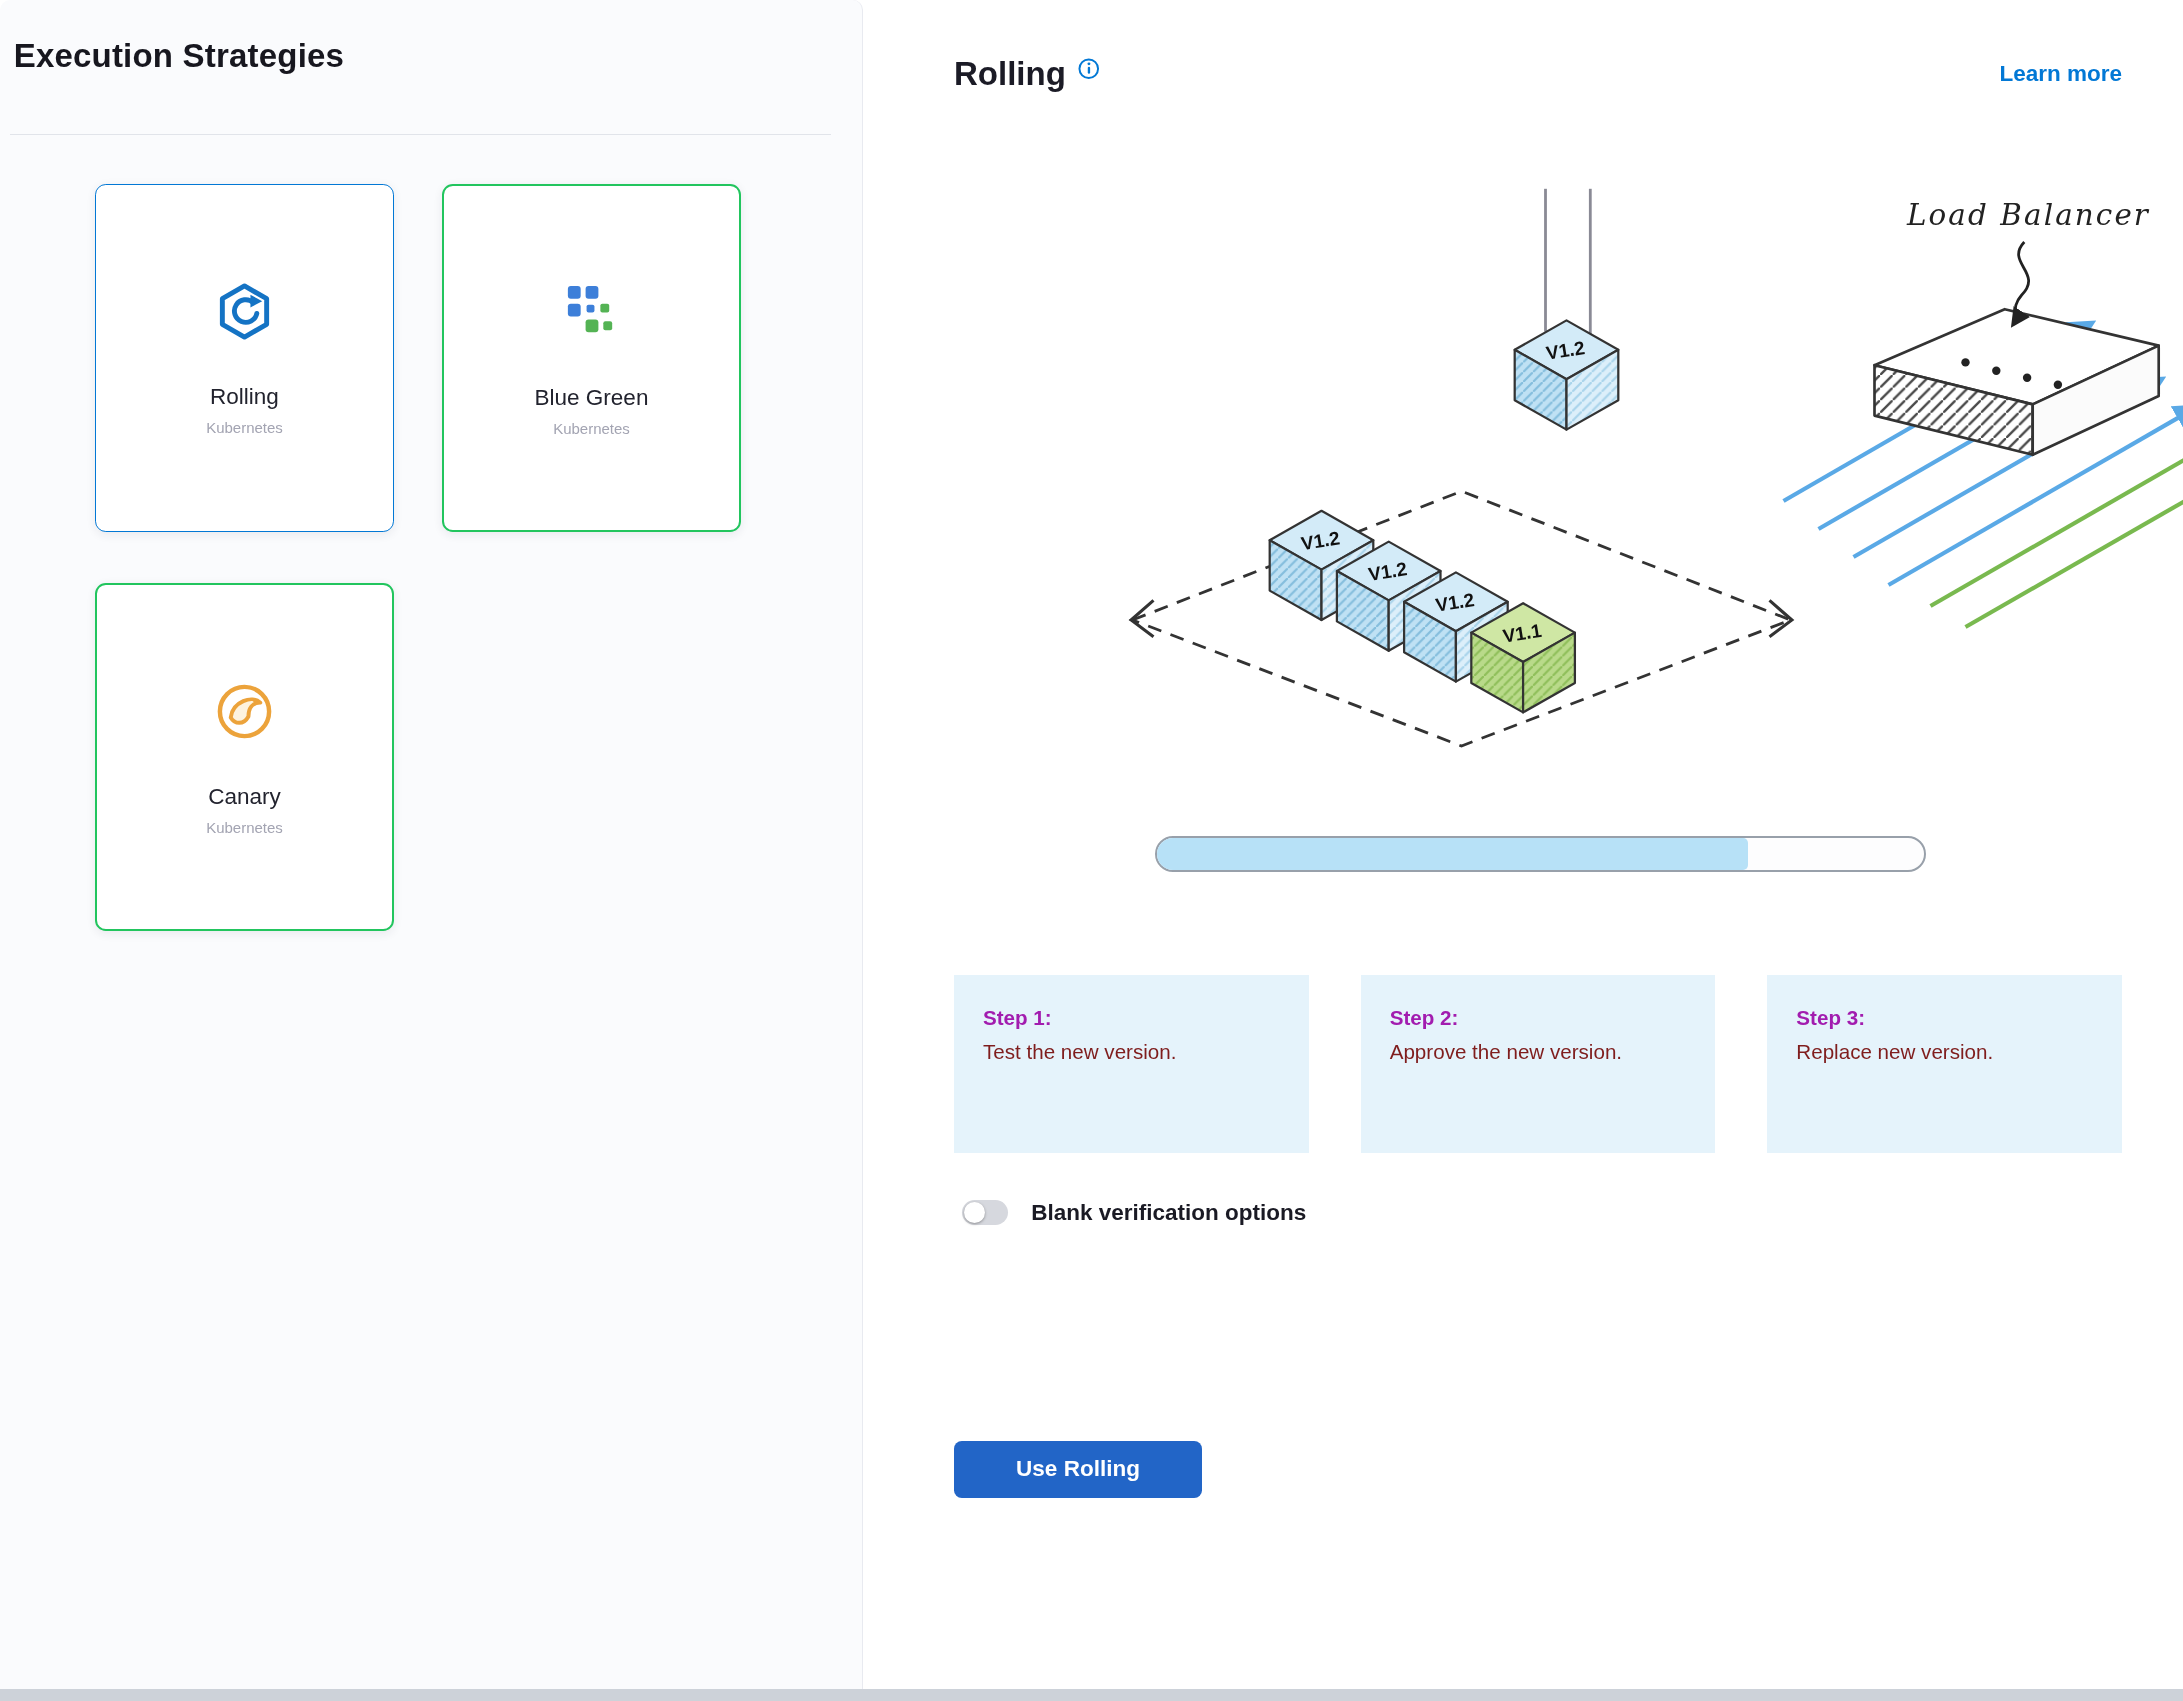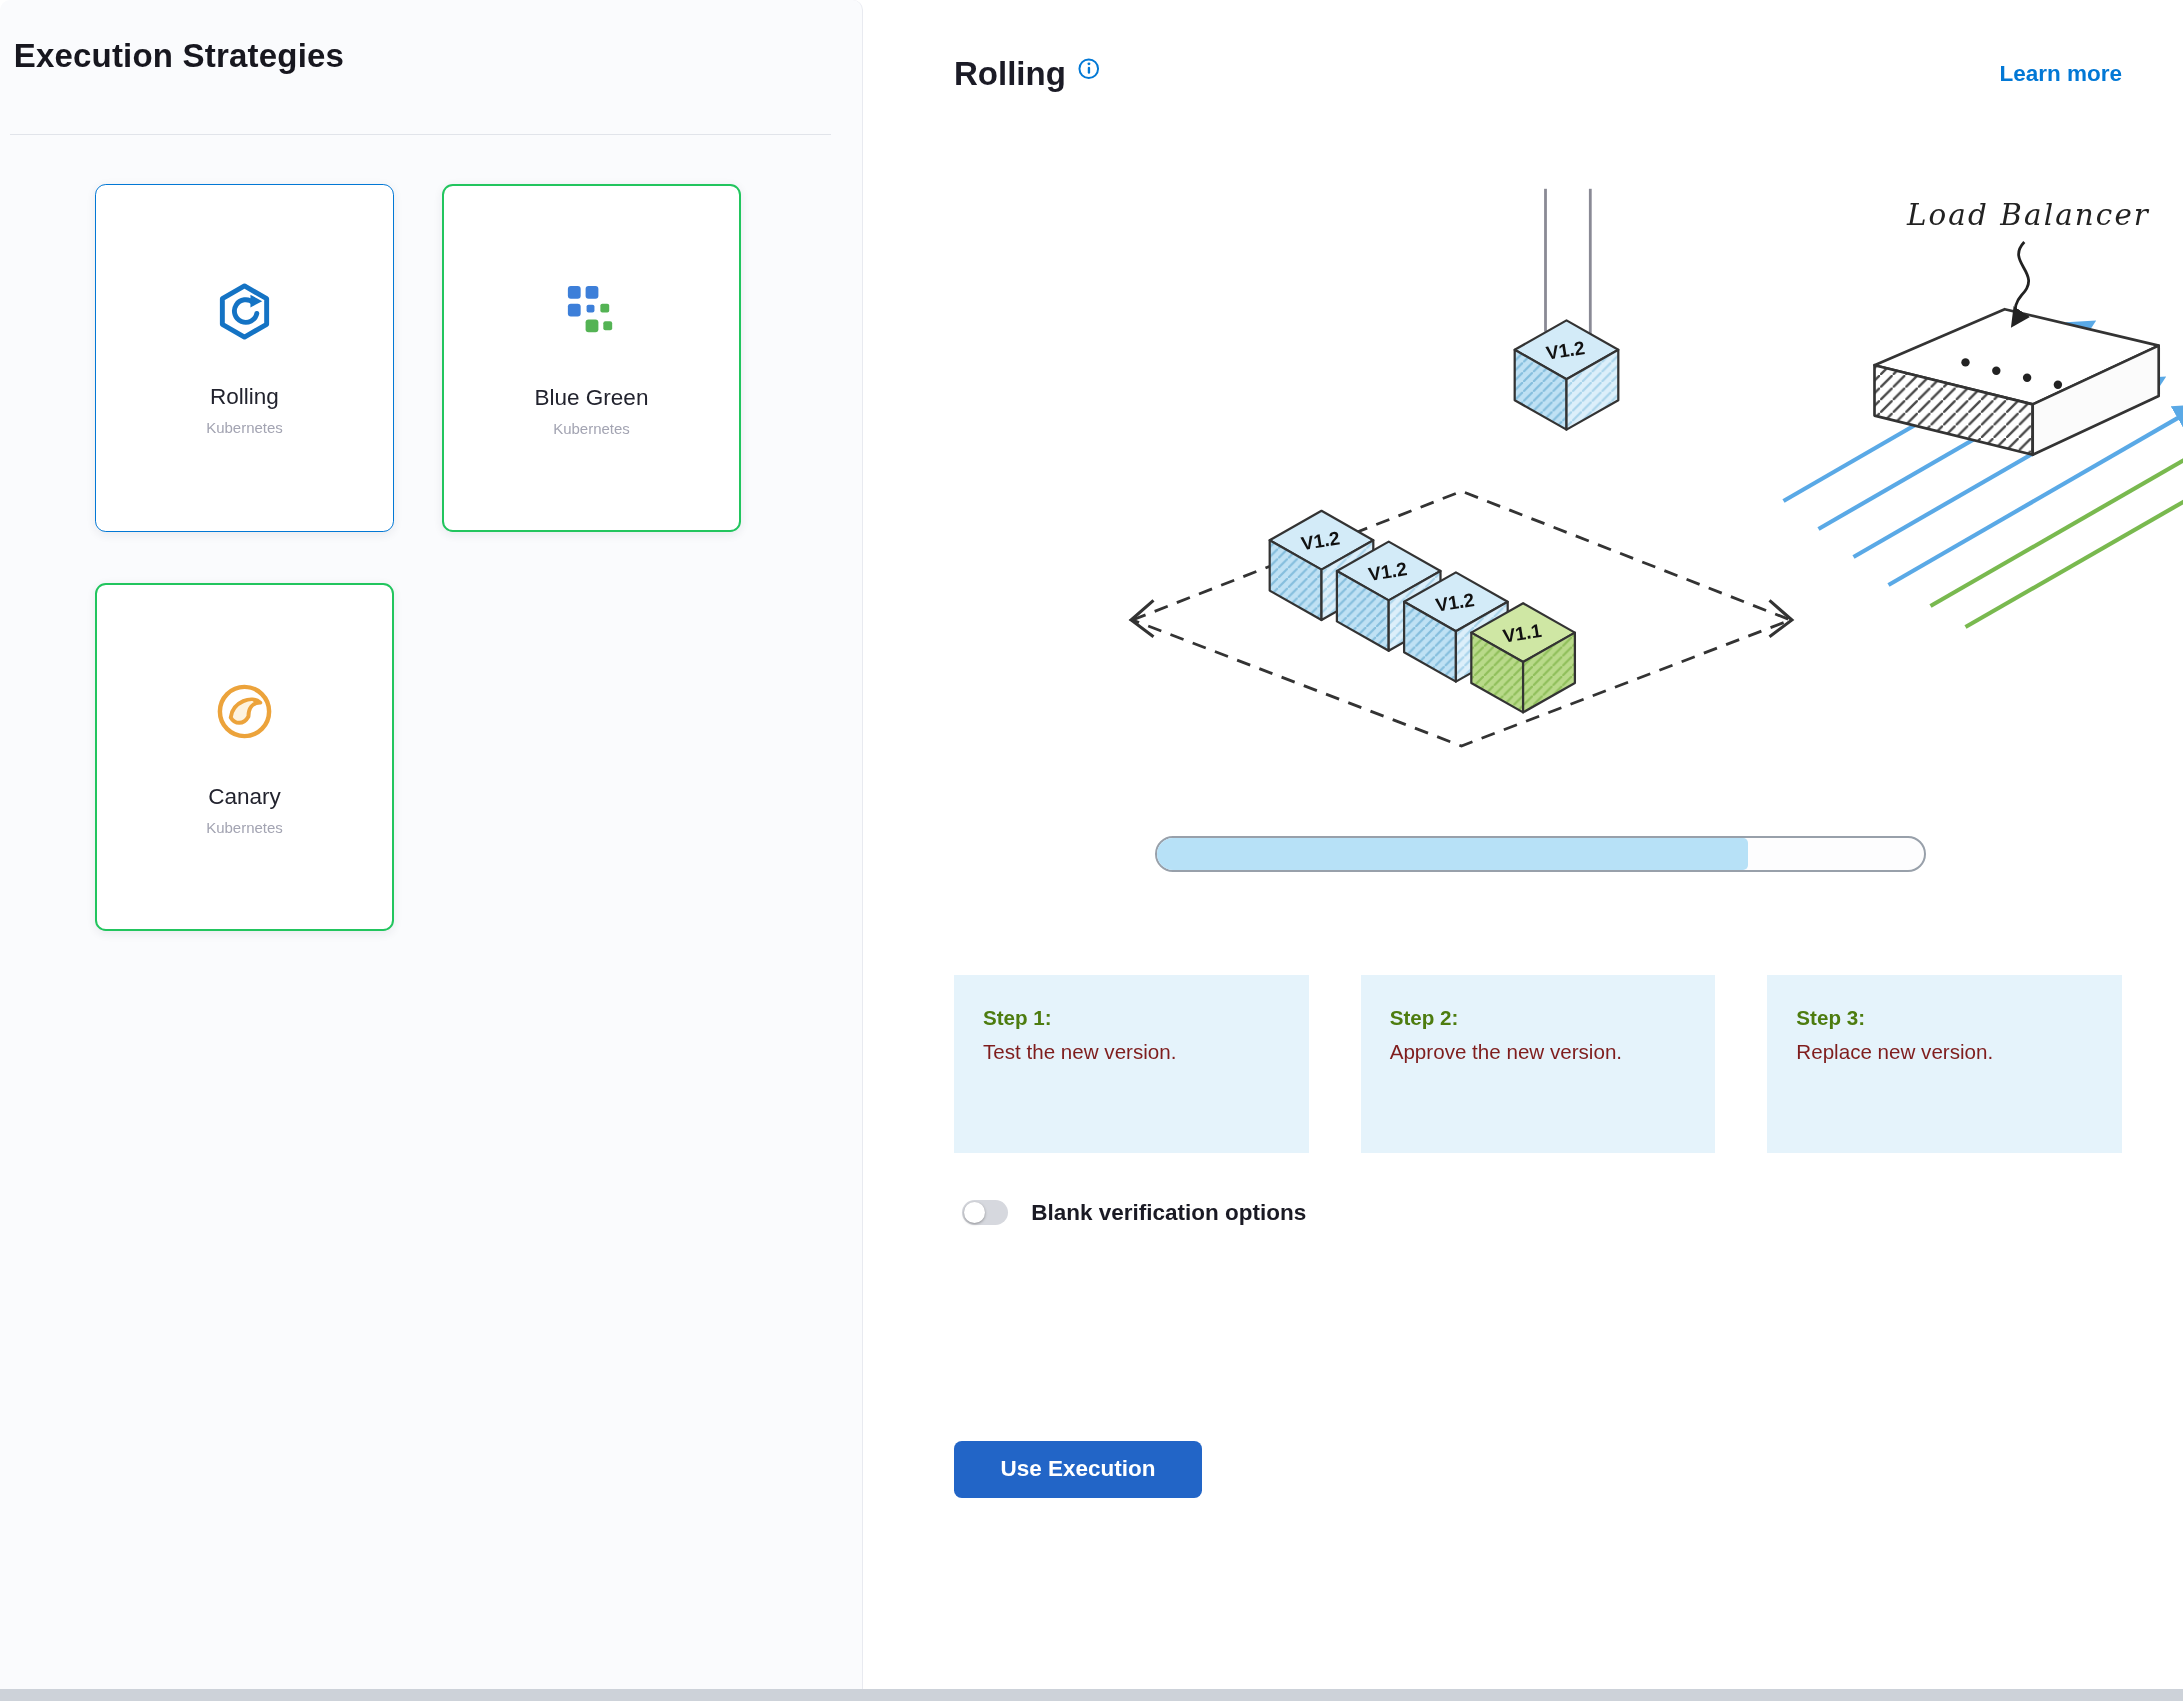--- a/index.html
+++ b/index.html
@@ -27,21 +27,21 @@
   .description{margin:69px 0 0;max-width:1152px;font-size:26.5px;line-height:1.45;color:#1a1a24;}
 
   .illustration{display:block;width:1093px;height:630px;margin:93px 0 0 157px;}
 
   .progress-track{margin:19.6px 0 0 201px;width:771px;height:36px;border:2px solid #98a0aa;border-radius:21.6px;
         background:#fdfdfe;overflow:hidden;box-sizing:border-box;}
   .progress-fill{height:100%;background:#b7e1f7;border-radius:0 4.9px 4.9px 0;}
 
   .steps{display:flex;gap:52px;margin-top:103px;width:1168px;}
   .step{width:355px;height:178px;background:#e5f3fb;box-sizing:border-box;padding:31px 29px;}
-  .step-title{font-size:20.6px;font-weight:700;color:#4d7c0f;margin:0 0 8.8px 0;}
+  .step-title{font-size:20.6px;font-weight:700;color:#a21caf;margin:0 0 8.8px 0;}
   .step-text{font-size:20.6px;color:#7f1d1d;margin:0;line-height:1.4;}
 
   .toggle-row{display:flex;align-items:center;gap:23.5px;margin:47px 0 0 7.8px;}
   .toggle{position:relative;width:46px;height:25.5px;border-radius:13.7px;background:#d6d8de;cursor:pointer;flex:none;}
   .toggle-knob{position:absolute;left:2px;top:2px;width:21.6px;height:21.6px;border-radius:50%;background:#ffffff;
         box-shadow:0 1px 2.9px rgba(0,0,0,.35);}
   .toggle-label{font-size:22.5px;font-weight:700;color:#1a1a24;}
 
   .use-strategy{margin-top:215px;width:248px;height:57px;background:#2265c7;color:#ffffff;border:none;
         border-radius:7.8px;font-size:22.5px;font-weight:700;font-family:inherit;cursor:pointer;}
@@ -237,18 +237,18 @@
 
     
     <div class="toggle-row">
       <div class="toggle">
         <span class="toggle-knob"></span>
       </div>
       <span class="toggle-label">Blank verification options</span>
     </div>
 
     
-    <button class="use-strategy">Use Execution</button>
+    <button class="use-strategy">Use Rolling</button>
   </div>
 
   <div class="bottom-scrollbar"></div>
 </div>
 
 
 </body></html>

